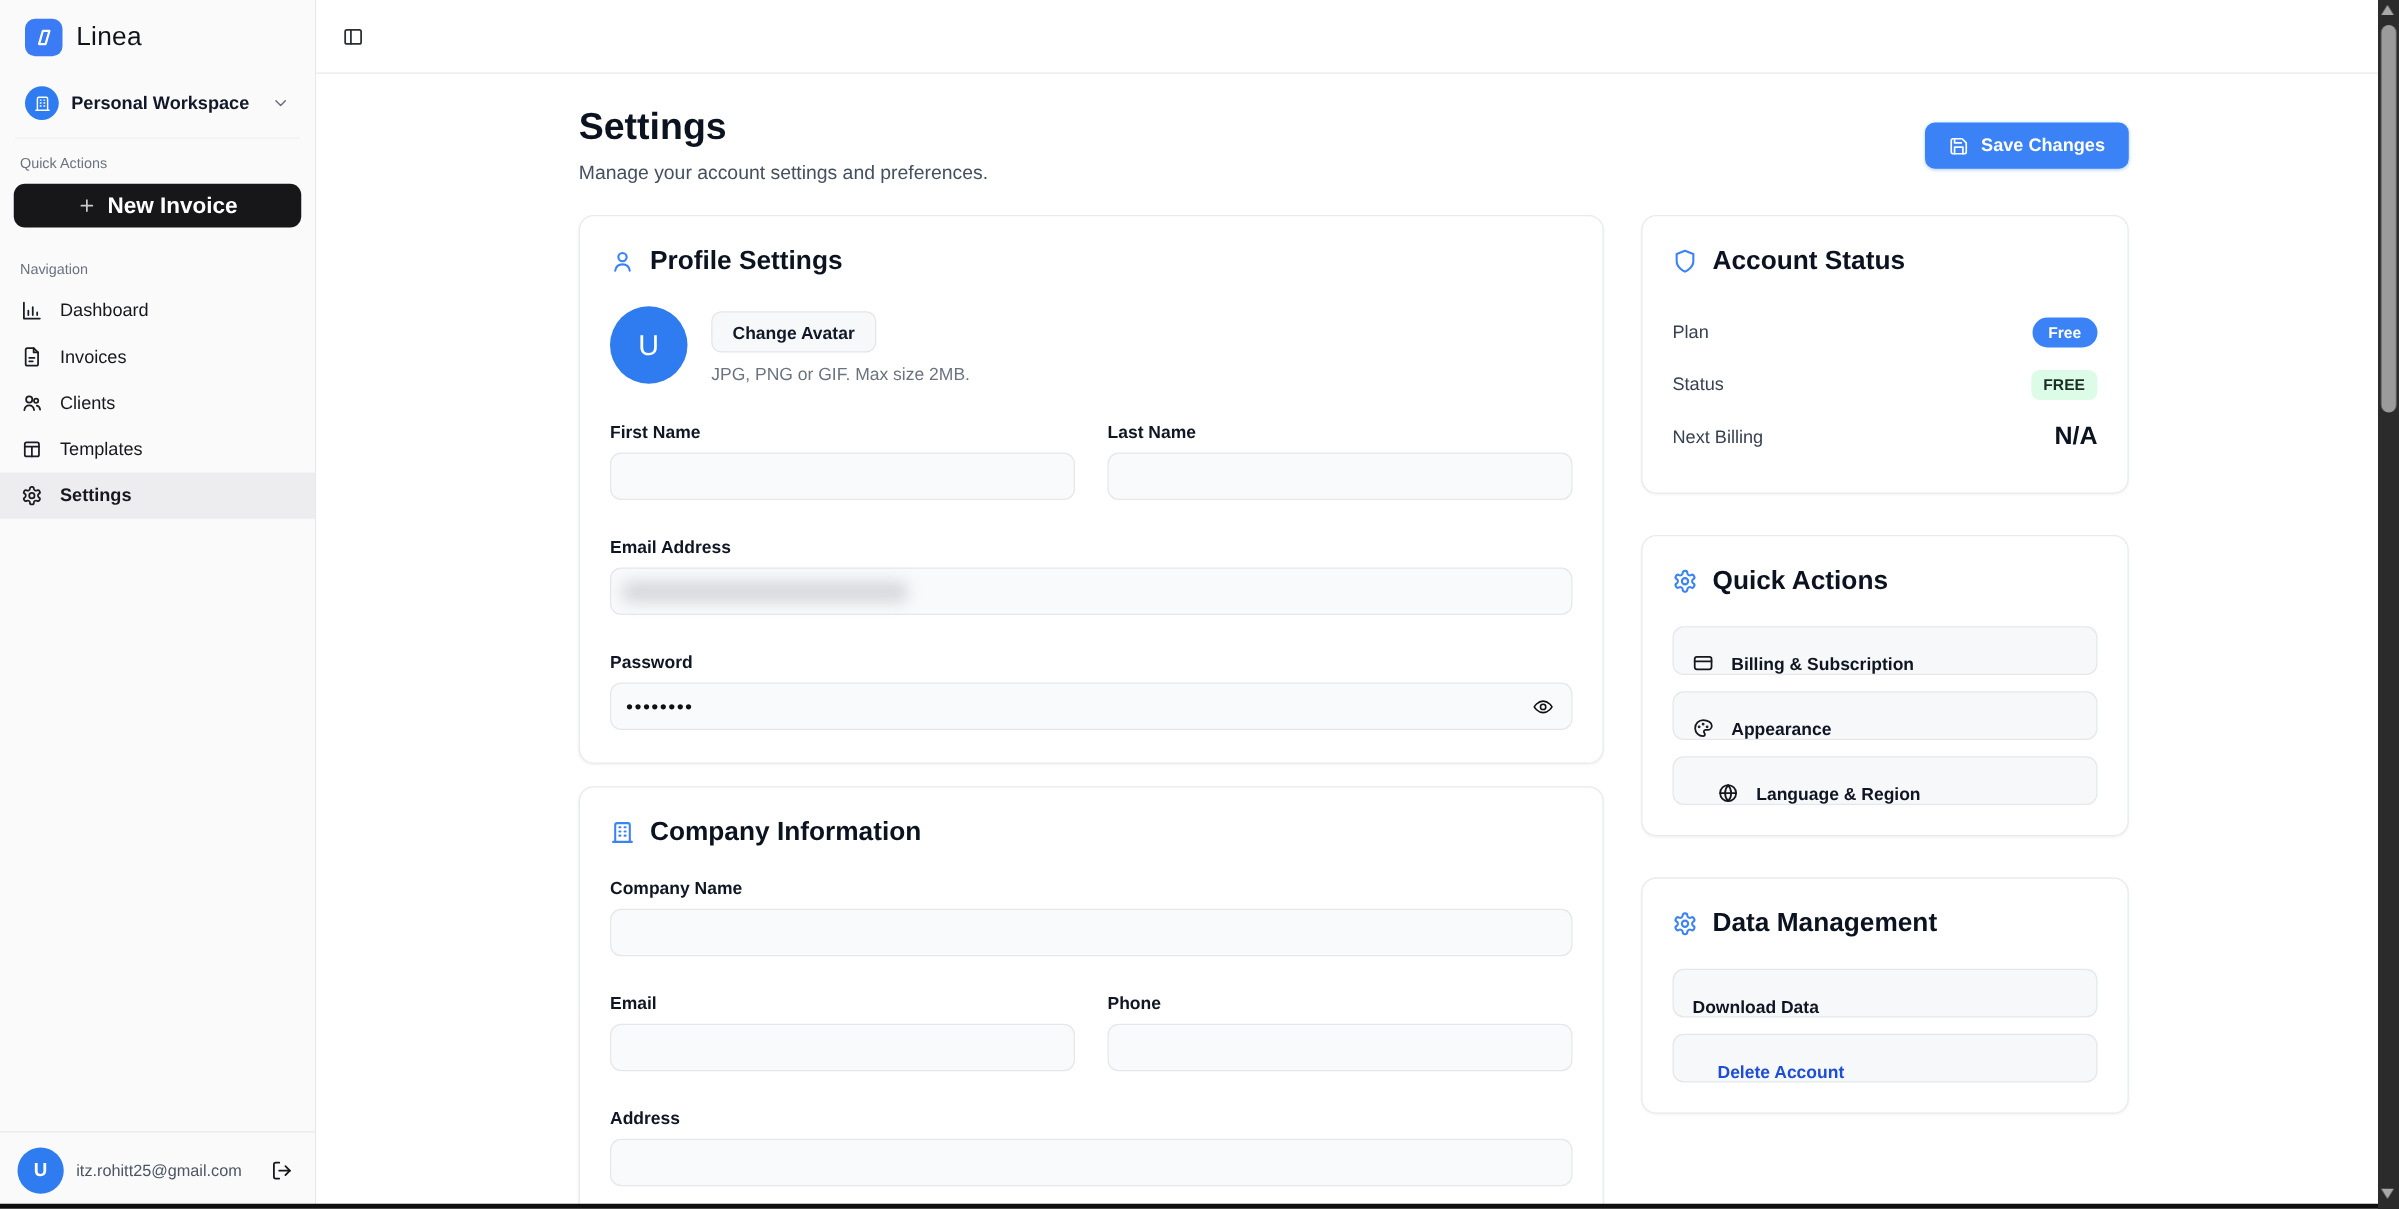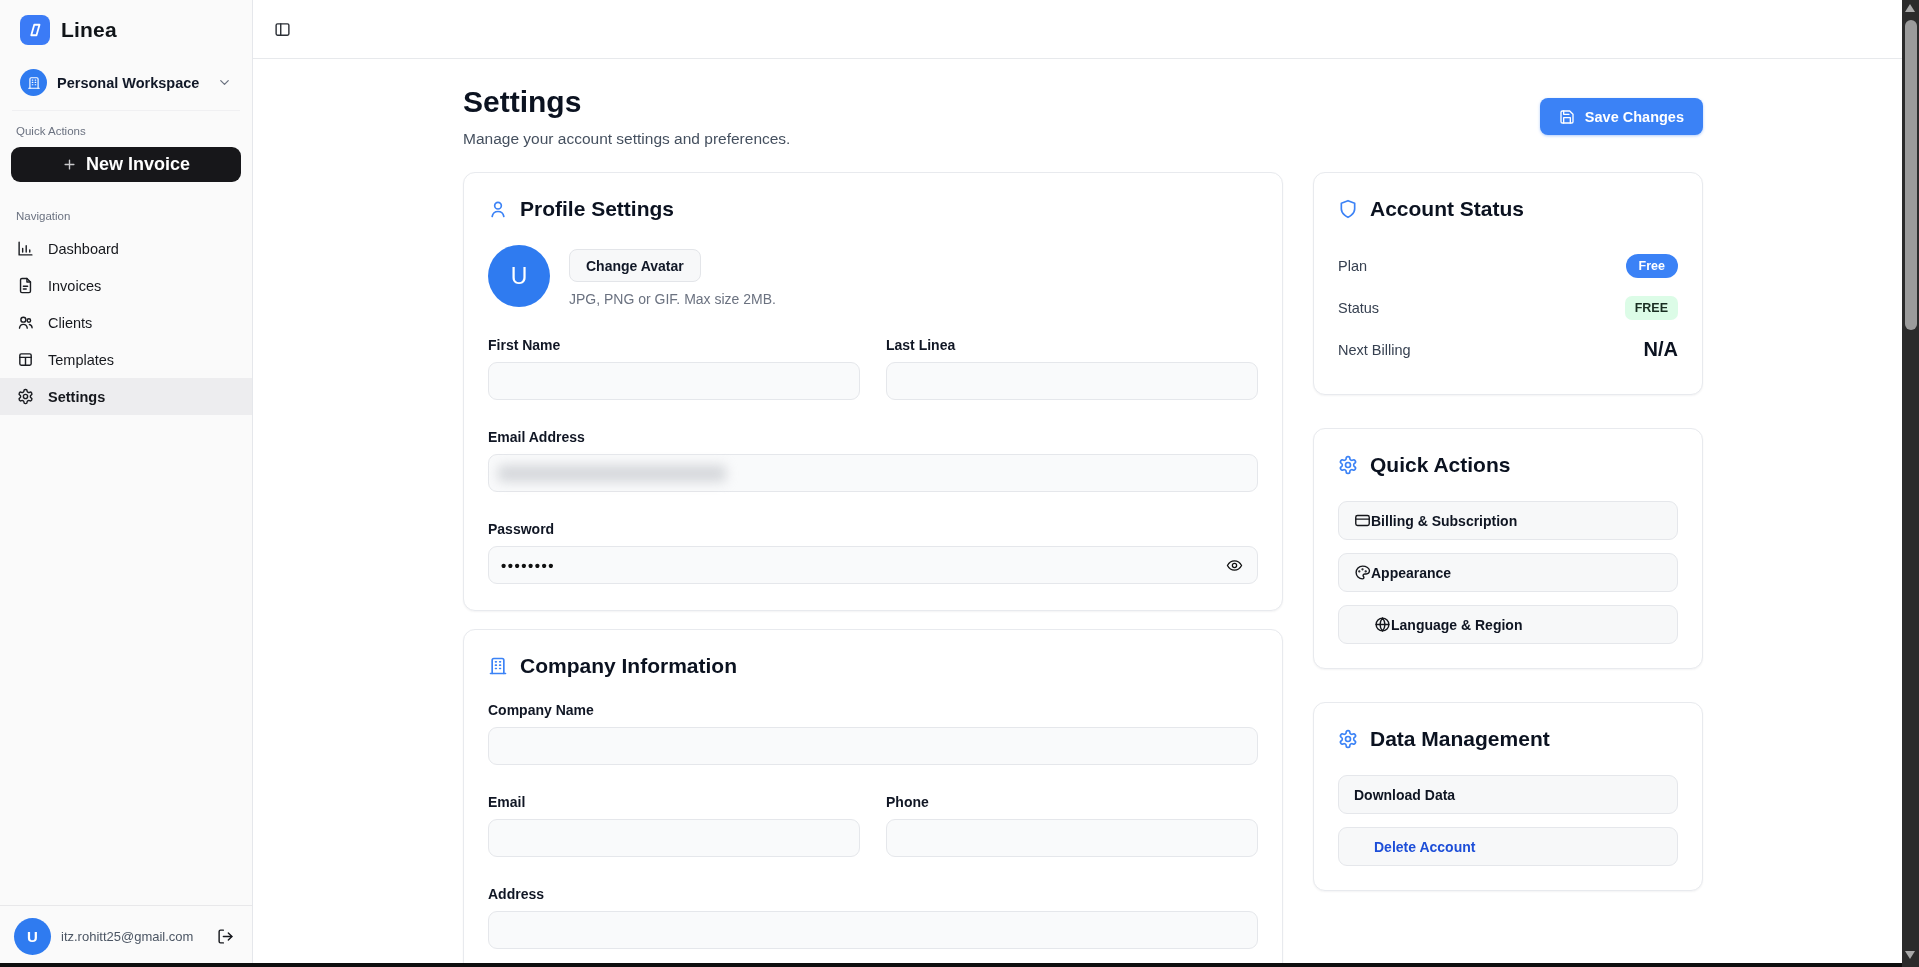--- a/index.html
+++ b/index.html
@@ -7,21 +7,21 @@
   body { font-family:"Liberation Sans", sans-serif; color:#111827; background:#fff; }
 
   .app { display:flex; width:1919px; height:967px; }
 
   
   .sidebar { width:253px; min-width:253px; background:#fafafa; border-right:1px solid #e5e7eb;
              display:flex; flex-direction:column; }
   .logo-row { display:flex; align-items:center; gap:11px; padding:15px 20px 10px; }
   .logo-badge { width:30px; height:30px; border-radius:8px; background:#3b7bf6;
                 display:flex; align-items:center; justify-content:center; }
-  .app-name { font-size:21px; font-weight:700; color:#101418; letter-spacing:.2px; }
+  .app-name { font-size:21px; font-weight:400; color:#101418; letter-spacing:.2px; }
 
   .workspace-wrap { display:flex; align-items:center; gap:10px; margin:6px 12px 0;
                     padding:8px 8px 14px; border-bottom:1px solid #f0f0f2; cursor:pointer; }
   .ws-icon { width:27px; height:27px; border-radius:50%; background:#2f7bf0; color:#fff;
              display:flex; align-items:center; justify-content:center; flex:0 0 27px; }
   .ws-label { font-size:14.5px; font-weight:700; color:#111827; flex:1; }
   .ws-chevron { color:#6b7280; display:flex; }
 
   .side-label { font-size:11.5px; color:#6b7280; padding:14px 16px 8px; }
   .new-invoice-btn { margin:2px 11px 0; height:35px; background:#17171a; color:#fff; border:none;
@@ -97,21 +97,21 @@
 
   .status-row { display:flex; align-items:center; justify-content:space-between; padding:9px 0; }
   .status-label { font-size:14.5px; color:#374151; }
   .badge-blue { background:#3b82f6; color:#fff; font-size:12.5px; font-weight:700;
                 padding:5px 13px; border-radius:999px; }
   .badge-mint { background:#dcfce7; color:#1a2e22; font-size:12.5px; font-weight:700;
                 padding:5px 10px; border-radius:7px; }
   .value-plain { font-size:20px; font-weight:800; color:#0b1220; }
 
   .action-btn { width:100%; height:39px; background:#f7f8f9; border:1px solid #e5e7eb; border-radius:9px;
-                display:flex; align-items:center; padding:0 15px; font-size:14px;
+                display:flex; align-items:flex-end; gap:14px; padding:0 15px; font-size:14px;
                 font-weight:700; color:#0f1522; cursor:pointer; margin-bottom:13px; font-family:inherit; }
   .action-btn:last-child { margin-bottom:0;padding-left:35px; }
   .action-btn .aicon { display:flex; color:#15171c; }
   .action-btn.danger { color:#1d4ed8; }
 
   
   .scrollbar { position:fixed; top:0; right:0; width:17px; height:967px; background:#2b2b2b; z-index:50; }
   .sb-arrow-up { position:absolute; top:4px; left:3px; width:0; height:0;
                  border-left:5.5px solid transparent; border-right:5.5px solid transparent;
                  border-bottom:8px solid #a9a9a9; }
@@ -284,21 +284,21 @@
                   <div class="avatar-hint">JPG, PNG or GIF. Max size 2MB.</div>
                 </div>
               </div>
 
               <div class="form-row2">
                 <div class="field">
                   <label class="field-label">First Name</label>
                   <input class="text-input" type="text" style="">
                 </div>
                 <div class="field">
-                  <label class="field-label">Last Linea</label>
+                  <label class="field-label">Last Name</label>
                   <input class="text-input" type="text" style="">
                 </div>
               </div>
 
               <div class="field">
                 <label class="field-label">Email Address</label>
                 <div class="input-like">
                   <span class="blur-blob"></span>
                 </div>
               </div>

